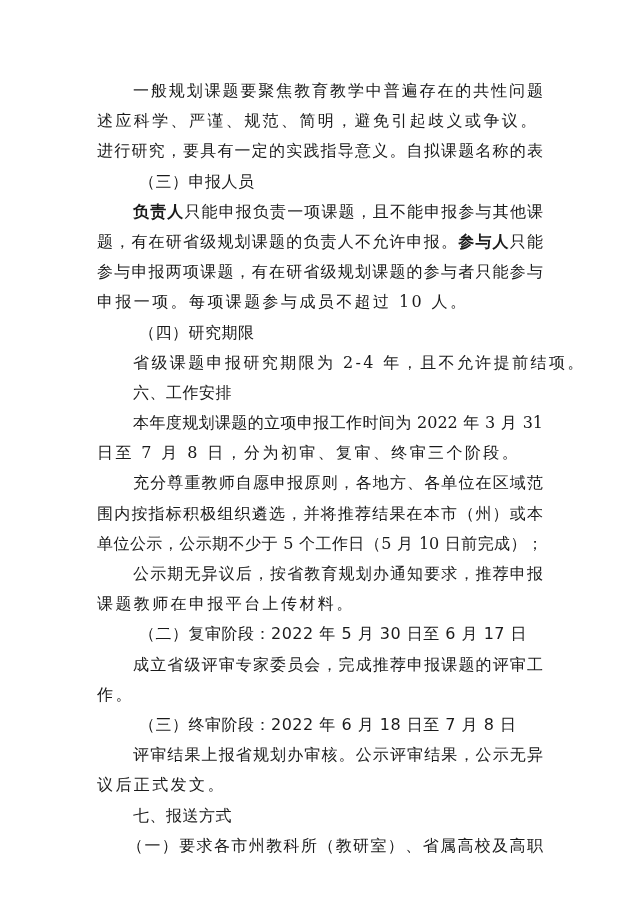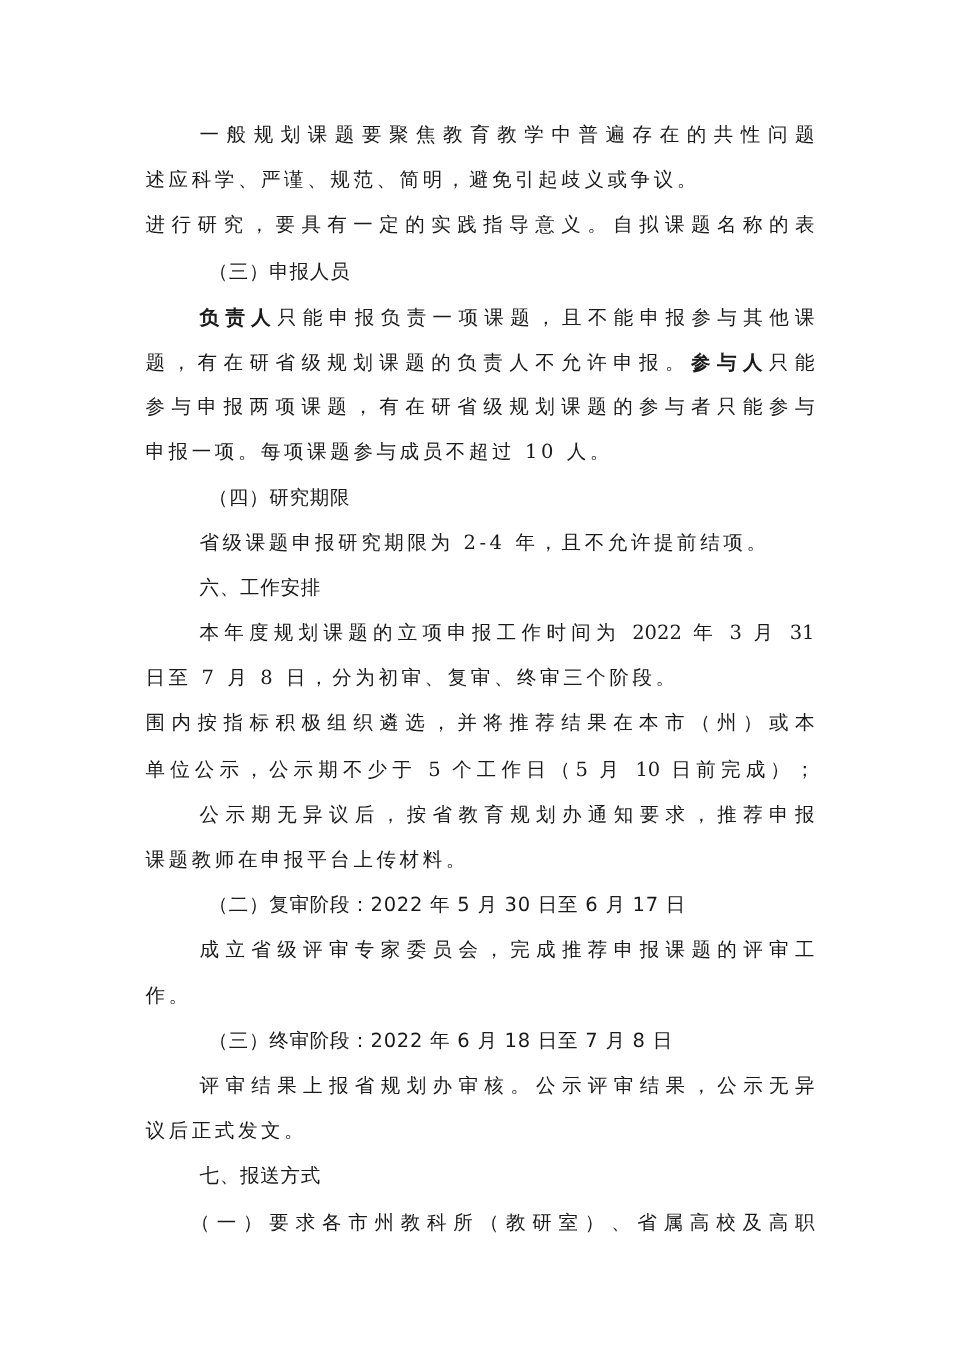--- a/index.html
+++ b/index.html
@@ -1,20 +1,20 @@
 <!DOCTYPE html>
 <html><head>
 <meta charset="utf-8">
 <style>
   html, body { margin: 0; padding: 0; background: #ffffff; }
   body { width: 637px; height: 900px; overflow: hidden; position: relative; }
   .page {
     position: absolute; left: 97px; top: 76px; width: 446px;
     font-family: "DejaVu Serif", "Liberation Serif", serif;
-    font-size: 13px; color: #1a1a1a;
+    font-size: 16px; color: #1a1a1a;
   }
   .line { height: 30.2px; line-height: 30.2px; white-space: nowrap; letter-spacing: 2.4px; }
   .just { text-align: justify; text-align-last: justify; letter-spacing: 0; }
   .indent { padding-left: 36px; }
   .indent-h { padding-left: 36px; }
   .bold { font-weight: normal; font-family: "DejaVu Sans", "Liberation Sans", sans-serif; letter-spacing: 0.5px; }
   b { font-family: Liberation Serif, serif; font-weight: bold; }
   .ind-paren { padding-left: 42px; }
 </style>
 </head>
@@ -28,20 +28,21 @@
 
   <div class="line just indent"><b>负责人</b><span>只能申报负责一项课题，且不能申报参与其他课</span></div>
   <div class="line just"><span>题，有在研省级规划课题的负责人不允许申报。</span><b>参与人</b><span>只能</span></div>
   <div class="line just">参与申报两项课题，有在研省级规划课题的参与者只能参与</div>
   <div class="line">申报一项。每项课题参与成员不超过 10 人。</div>
   <div class="line bold ind-paren">（四）研究期限</div>
   <div class="line indent">省级课题申报研究期限为 2-4 年，且不允许提前结项。</div>
   <div class="line bold indent-h">六、工作安排</div>
   <div class="line just indent">本年度规划课题的立项申报工作时间为 2022 年 3 月 31</div>
   <div class="line">日至 7 月 8 日，分为初审、复审、终审三个阶段。</div>
+  <div class="line just indent">充分尊重教师自愿申报原则，各地方、各单位在区域范</div>
   <div class="line just">围内按指标积极组织遴选，并将推荐结果在本市（州）或本</div>
   <div class="line just">单位公示，公示期不少于 5 个工作日（5 月 10 日前完成）；</div>
   <div class="line just indent">公示期无异议后，按省教育规划办通知要求，推荐申报</div>
   <div class="line">课题教师在申报平台上传材料。</div>
   <div class="line bold ind-paren">（二）复审阶段：2022 年 5 月 30 日至 6 月 17 日</div>
   <div class="line just indent">成立省级评审专家委员会，完成推荐申报课题的评审工</div>
   <div class="line">作。</div>
   <div class="line bold ind-paren">（三）终审阶段：2022 年 6 月 18 日至 7 月 8 日</div>
   <div class="line just indent">评审结果上报省规划办审核。公示评审结果，公示无异</div>
   <div class="line">议后正式发文。</div>

